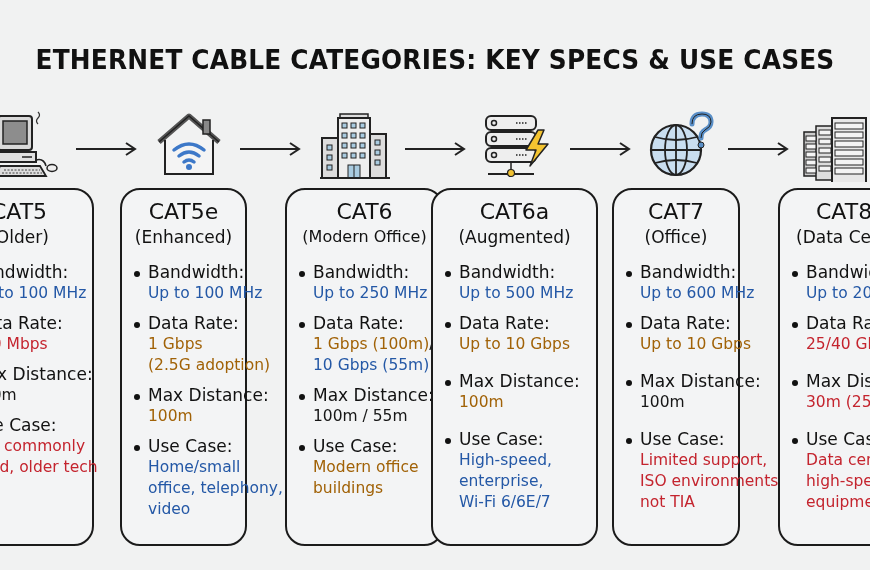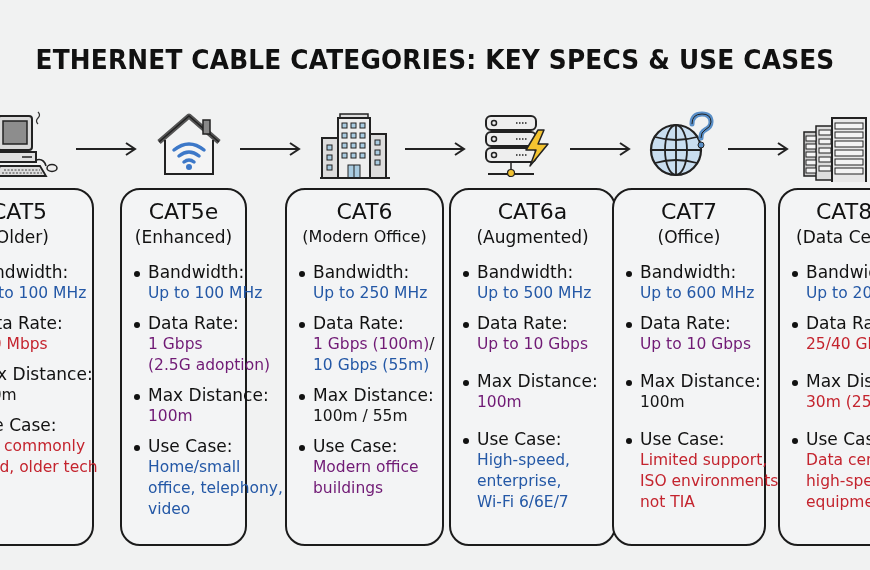--- a/index.html
+++ b/index.html
@@ -27,21 +27,21 @@
   .cat-sub { font-size:17px; line-height:22px; color:#111; }
   .specs { list-style:none; margin:14px 0 0 0; padding:0 0 0 10px; }
   .spec { position:relative; padding-left:16px; margin-bottom:9px; }
   .spec::before {
     content:""; position:absolute; left:2px; top:9px; width:6px; height:6px;
     border-radius:50%; background:#111;
   }
   .spec-label { font-size:17px; line-height:21px; color:#111; display:block; white-space:nowrap; }
   .spec-value { font-size:15.5px; line-height:21px; display:block; white-space:nowrap; }
   .blue { color:#2458a6; }
-  .green { color:#701a75; }
+  .green { color:#a16207; }
   .red { color:#c4242e; }
   .black { color:#161616; }
 </style>
 </head>
 <body>
 
 <div class="title">ETHERNET CABLE CATEGORIES: KEY SPECS &amp; USE CASES</div>
 
 <svg class="icon" style="left:-4px;top:110px" width="70" height="70" viewBox="0 0 70 70">
   <rect x="2" y="6" width="34" height="34" rx="3" fill="#d9d9d9" stroke="#222" stroke-width="2"></rect>
@@ -252,21 +252,21 @@
       <span class="spec-value black">100m / 55m</span>
     </li>
     <li class="spec">
       <span class="spec-label">Use Case:</span>
       <span class="spec-value green">Modern office</span>
       <span class="spec-value green">buildings</span>
     </li>
   </ul>
 </div>
 
-<div class="card" style="left:449px;width:167px;">
+<div class="card" style="left:431px;width:167px;">
   <div class="card-head">
     <div class="cat-name">CAT6a</div>
     <div class="cat-sub">(Augmented)</div>
   </div>
   <ul class="specs">
     <li class="spec">
       <span class="spec-label">Bandwidth:</span>
       <span class="spec-value blue">Up to 500 MHz</span>
     </li>
     <li class="spec" style="margin-bottom:16px;">
@@ -279,21 +279,21 @@
     </li>
     <li class="spec">
       <span class="spec-label">Use Case:</span>
       <span class="spec-value blue">High-speed,</span>
       <span class="spec-value blue">enterprise,</span>
       <span class="spec-value blue">Wi-Fi 6/6E/7</span>
     </li>
   </ul>
 </div>
 
-<div class="card" style="left:612px;width:154px;">
+<div class="card" style="left:612px;width:128px;">
   <div class="card-head">
     <div class="cat-name">CAT7</div>
     <div class="cat-sub">(Office)</div>
   </div>
   <ul class="specs">
     <li class="spec">
       <span class="spec-label">Bandwidth:</span>
       <span class="spec-value blue">Up to 600 MHz</span>
     </li>
     <li class="spec" style="margin-bottom:16px;">

